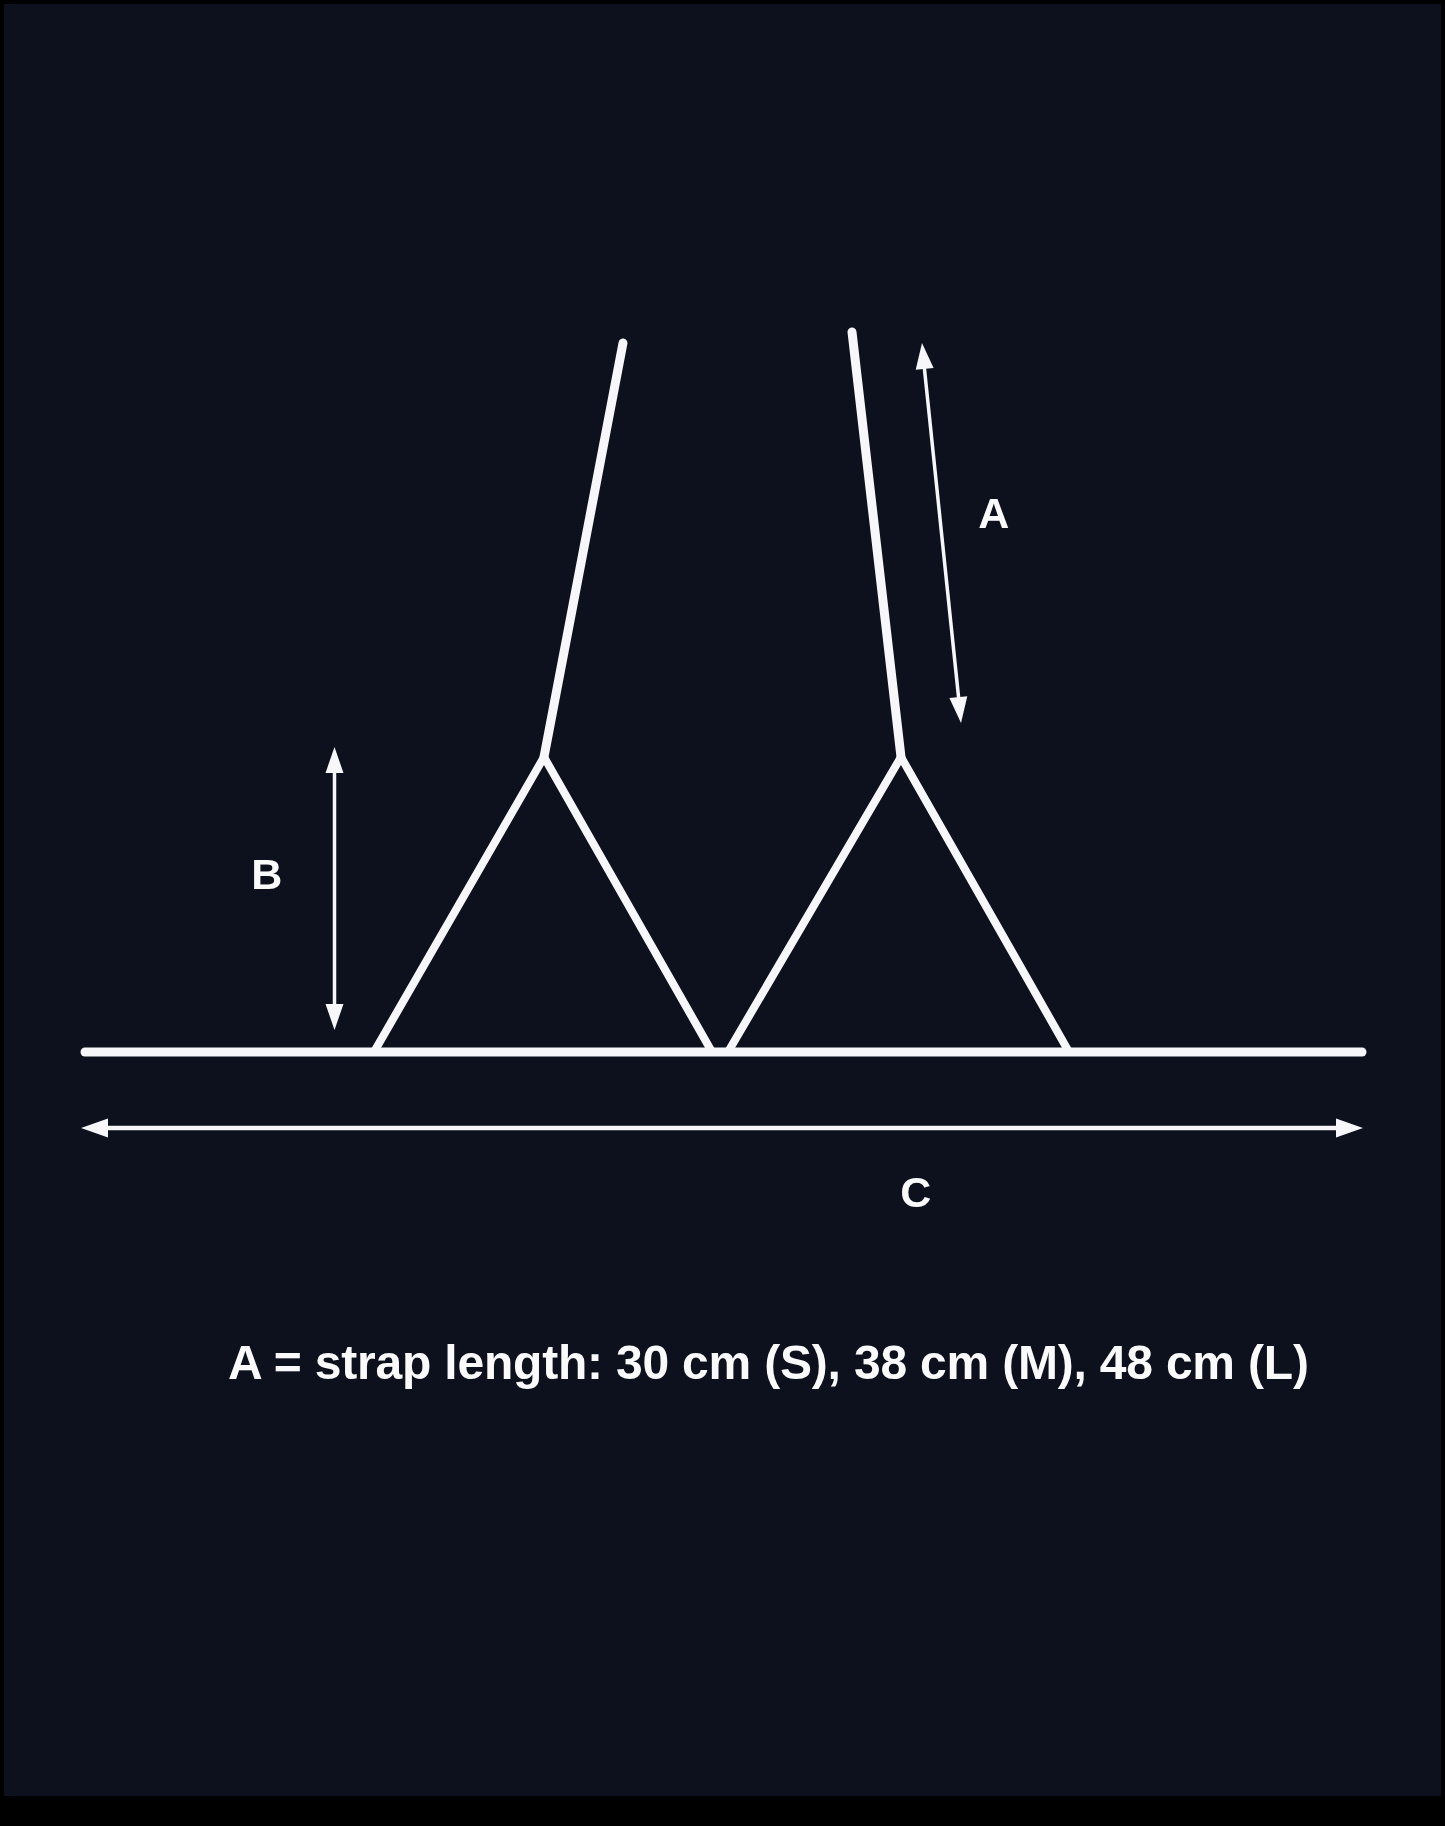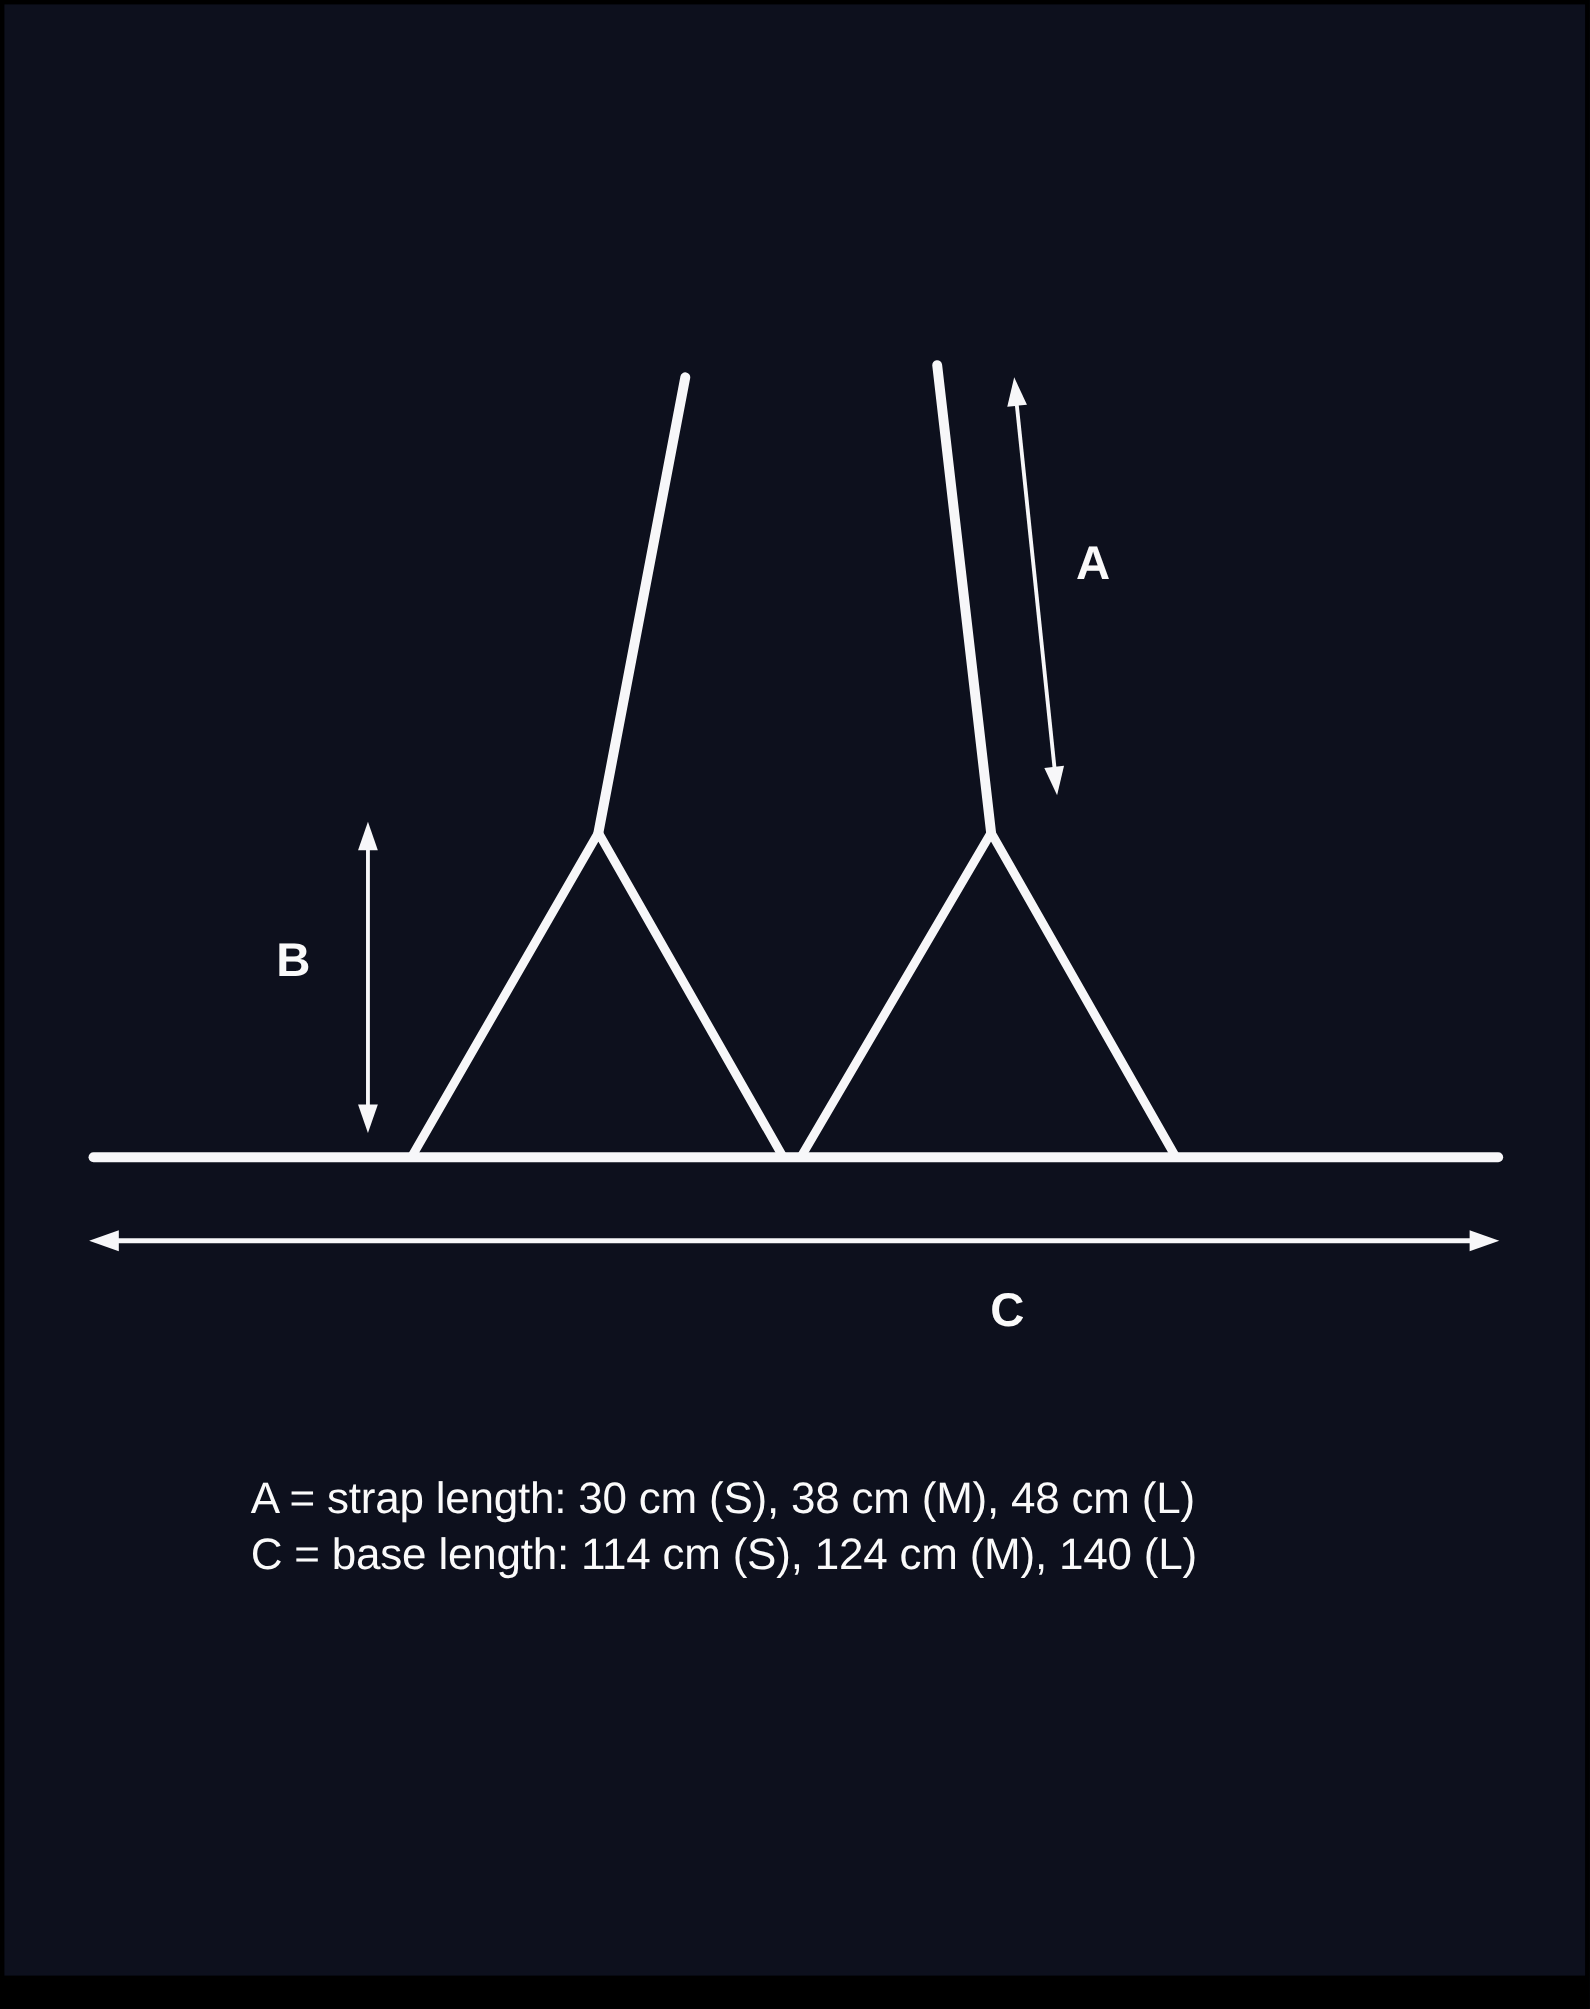--- a/index.html
+++ b/index.html
@@ -41,23 +41,23 @@
     white-space: nowrap;
   }
   .label-a { left: 994px; top: 513px; }
   .label-b { left: 267px; top: 874px; }
   .label-c { left: 916px; top: 1192px; }
   .legend {
     position: absolute;
     left: 228px;
     top: 1337px;
     color: var(--text-color, #fafafa);
-    font-size: 40px;
+    font-size: 48px;
     line-height: 51px;
-    font-weight: normal;
+    font-weight: bold;
     letter-spacing: -0.2px;
     white-space: nowrap;
   }
   .stroke {
     fill: none;
     stroke: var(--line-color, #f7f7f9);
   }
   .fillhead {
     fill: var(--line-color, #f7f7f9);
     stroke: none;
@@ -97,15 +97,14 @@
       <polygon class="fillhead" points="1363,1128 1336,1118.5 1336,1137.5"></polygon>
     </g>
   </svg>
 
   <div class="dim-label label-a">A</div>
   <div class="dim-label label-b">B</div>
   <div class="dim-label label-c">C</div>
 
   <div class="legend">
     <div>A = strap length: 30 cm (S), 38 cm (M), 48 cm (L)</div>
-    <div>C = base length: 114 cm (S), 124 cm (M), 140 (L)</div>
   </div>
 </div>
 
 </body></html>

